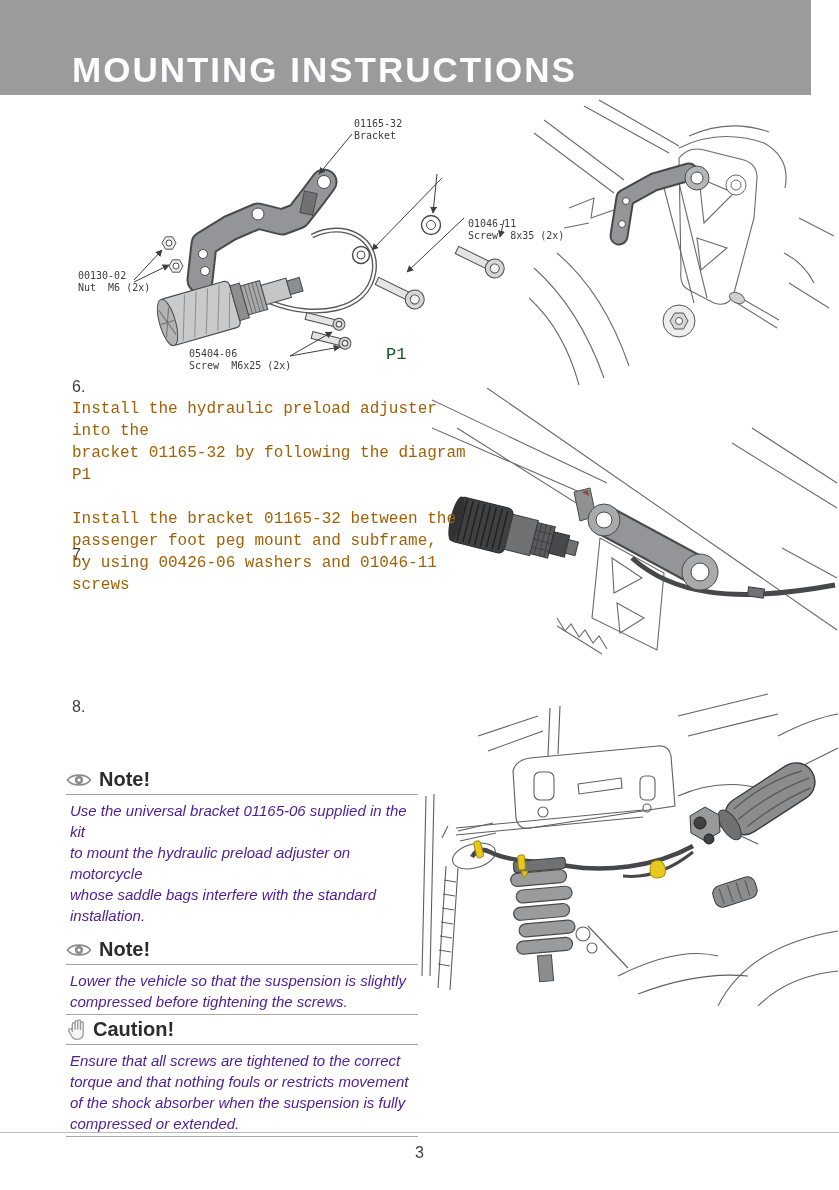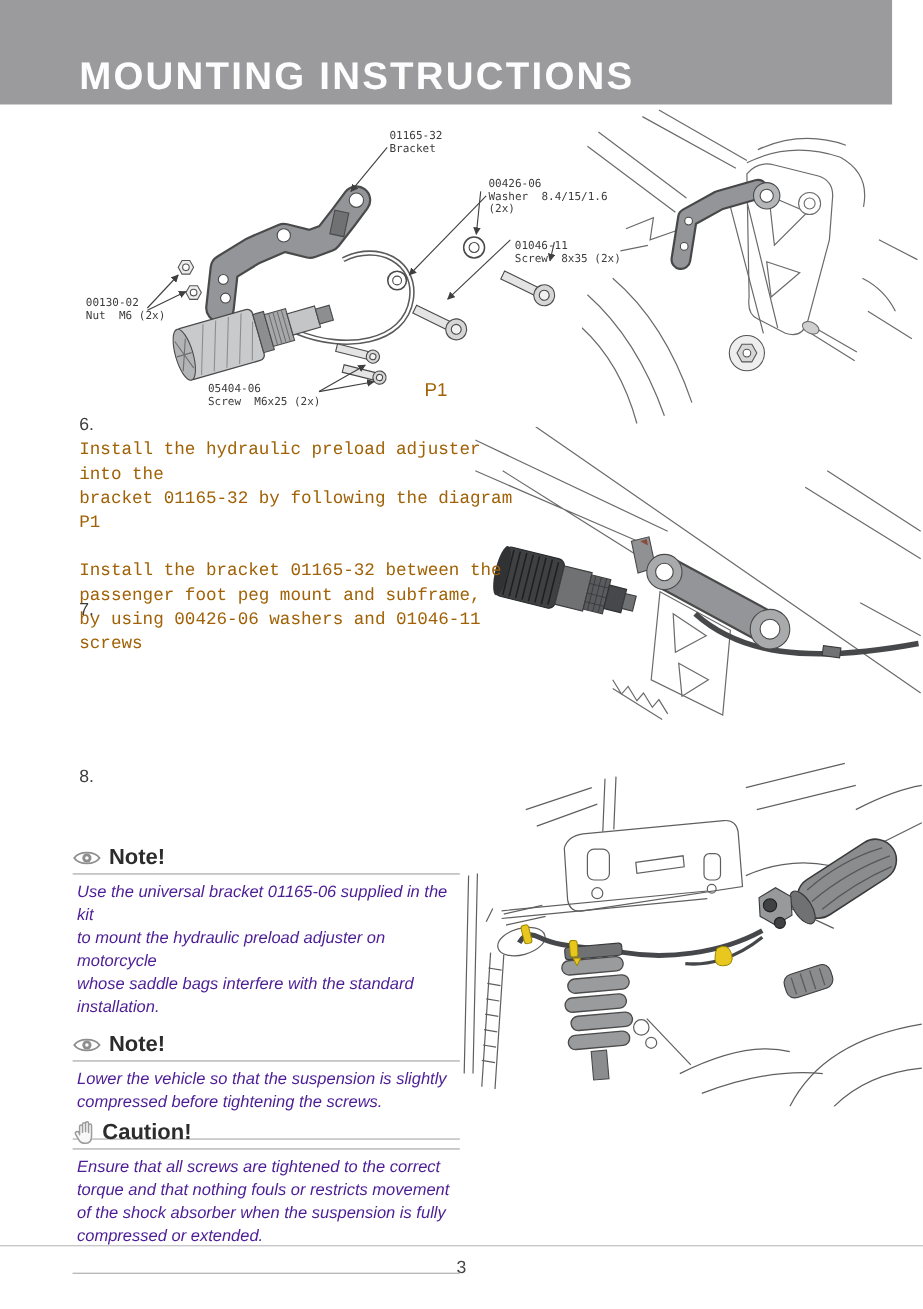--- a/index.html
+++ b/index.html
@@ -8,33 +8,33 @@
   
   .hdr{position:absolute;left:0;top:0;width:811px;height:95px;background:#9b9b9d;}
   .hdr-title{position:absolute;left:72px;top:50px;font-size:35px;font-weight:bold;
              letter-spacing:2px;color:#fdfdfd;white-space:nowrap;}
   
   .art{position:absolute;}
   
   .p1wrap{position:absolute;left:50px;top:104px;width:500px;height:280px;margin-left:24px;}
   .diag-label{position:absolute;font-family:"DejaVu Sans Mono",monospace;font-size:10px;
               line-height:11.5px;color:#3c3c3c;white-space:pre-wrap;}
-  .p1-caption{position:absolute;left:312px;top:241px;font-size:17px;color:#a16207;}
+  .p1-caption{position:absolute;left:312px;top:241px;font-size:17px;color:#14532d;font-family:Liberation Mono, monospace;}
   
   .step{position:absolute;left:72px;width:395px;}
   .step-num{font-size:16px;line-height:22px;color:#3d3d3d;}
   .step-lines{font-size:16px;line-height:22px;color:#a16207;white-space:pre-line;font-family:Liberation Mono, monospace;}
   
   .callout{position:absolute;left:66px;width:352px;}
   .co-head{display:flex;align-items:center;gap:7px;padding-bottom:3px;
            border-bottom:1.5px solid #a0a0a0;text-align:right;}
   .co-title{font-size:20px;font-weight:bold;color:#2c2c2c;}
   .co-body{margin-top:5px;padding-left:4px;font-size:15px;line-height:21px;font-style:italic;
            color:#4c1d95;white-space:pre-line;}
-  .ruled{border-bottom:1.5px solid #a8a8a8;padding-bottom:23px;}
+  .ruled{border-bottom:1.5px solid #a8a8a8;padding-bottom:2px;}
   .co-icon{flex:0 0 auto;}
   
   .foot-rule{position:absolute;left:0;top:1132px;width:839px;border-top:1.5px solid #b9b9b9;}
   .page-num{position:absolute;left:0;top:1144px;width:839px;text-align:center;
             font-size:16px;color:#444;}
 </style>
 </head>
 <body>
 
 <div id="page">
@@ -113,22 +113,20 @@
         <path d="M390,114 L333,168" marker-end="url(#arr)"></path>
         <path d="M430,116 L426,133" marker-end="url(#arr)"></path>
         <path d="M60,176 L88,146" marker-end="url(#arr)"></path>
         <path d="M60,178 L95,161" marker-end="url(#arr)"></path>
         <path d="M216,252 L258,228" marker-end="url(#arr)"></path>
         <path d="M216,252 L266,243" marker-end="url(#arr)"></path>
       </g>
     </svg>
     <div class="diag-label" style="left:280px;top:14px">01165-32
 Bracket</div>
-    <div class="diag-label" style="left:370px;top:58px">00426-06
-Washer  8.4/15/1.6 (2x)</div>
     <div class="diag-label" style="left:394px;top:114px">01046-11
 Screw  8x35 (2x)</div>
     <div class="diag-label" style="left:4px;top:166px">00130-02
 Nut  M6 (2x)</div>
     <div class="diag-label" style="left:115px;top:244px">05404-06
 Screw  M6x25 (2x)</div>
     <div class="p1-caption">P1</div>
   </div>
 
   <svg class="art" style="left:529px;top:98px" width="310" height="292" viewBox="0 0 310 292">

